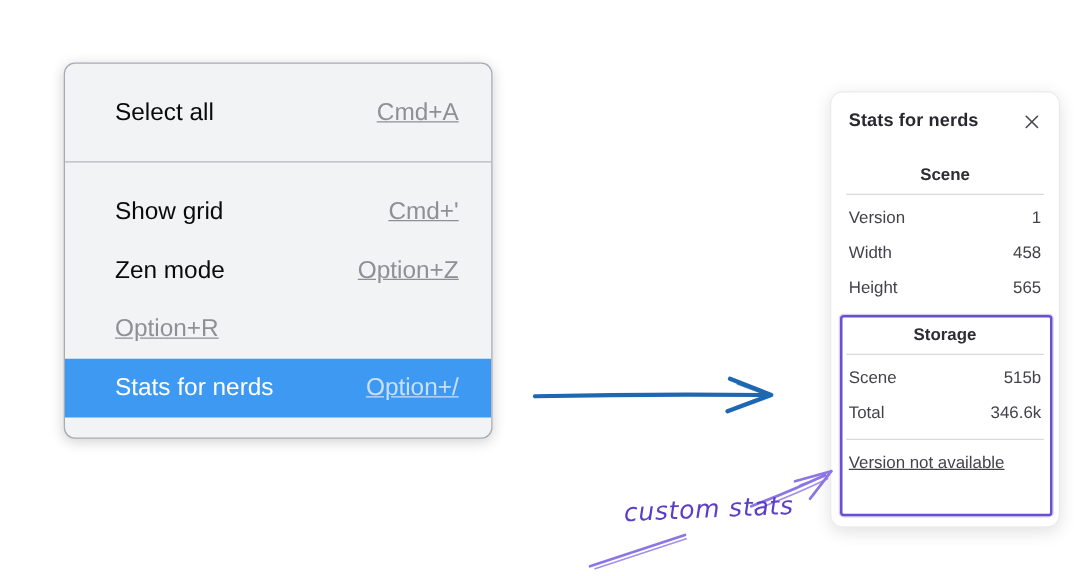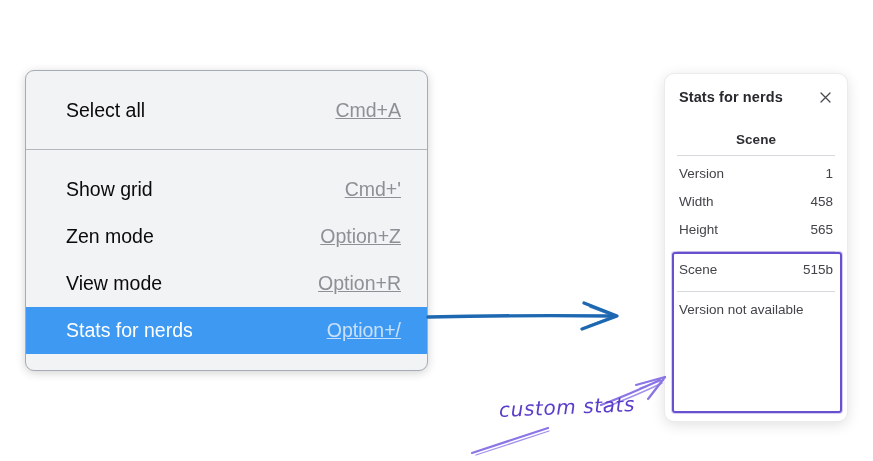--- a/index.html
+++ b/index.html
@@ -12,32 +12,31 @@
     position: relative;
     width: 873px;
     height: 461px;
     background: #ffffff;
     overflow: hidden;
   }
 
   
   .context-menu {
     position: absolute;
-    left: 25px;
+    left: 51px;
     top: 50px;
-    width: 403px;
+    width: 343px;
     box-sizing: border-box;
     background: #f2f3f5;
     border: 1px solid #a6acb4;
     border-radius: 9px;
     box-shadow: 0 2px 10px rgba(0,0,0,0.18);
     padding: 16px 0;
     overflow: hidden;
     z-index: 1;
-    margin-top: 20px;
   }
   .menu-group.first {
     border-bottom: 1px solid #b4b8be;
     padding-bottom: 15px;
     margin-bottom: 16px;
   }
   .menu-item {
     height: 47px;
     display: flex;
     align-items: center;
@@ -119,20 +118,21 @@
   }
   .stat-row {
     display: flex;
     justify-content: space-between;
     padding: 1px 14px;
     line-height: 26px;
   }
   .panel-note {
     padding: 2px 14px;
     line-height: 24px;
+    text-decoration: underline;
   }
 
   
   .highlight-box {
     position: absolute;
     left: 672px;
     top: 252px;
     width: 170px;
     height: 161px;
     box-sizing: border-box;
@@ -180,21 +180,20 @@
     <div class="menu-group">
       <div class="menu-item">
         <span class="label">Show grid</span>
         <span class="shortcut">Cmd+'</span>
       </div>
       <div class="menu-item">
         <span class="label">Zen mode</span>
         <span class="shortcut">Option+Z</span>
       </div>
       <div class="menu-item">
-        <span class="label">View mode</span>
         <span class="shortcut">Option+R</span>
       </div>
       <div class="menu-item highlighted">
         <span class="label">Stats for nerds</span>
         <span class="shortcut">Option+/</span>
       </div>
     </div>
   </div>
 
   <div class="stats-panel">
@@ -217,24 +216,29 @@
     </div>
     <div class="stat-row">
       <span>Width</span>
       <span>458</span>
     </div>
     <div class="stat-row">
       <span>Height</span>
       <span>565</span>
     </div>
 
+    <div class="section-heading">Storage</div>
     <hr class="rule">
     <div class="stat-row">
       <span>Scene</span>
       <span>515b</span>
+    </div>
+    <div class="stat-row">
+      <span>Total</span>
+      <span>346.6k</span>
     </div>
 
     <hr class="rule">
     <div class="panel-note">Version not available</div>
   </div>
 
   <div class="highlight-box"></div>
 
   <svg class="annotation-overlay" viewBox="0 0 873 461" xmlns="http://www.w3.org/2000/svg">
 

